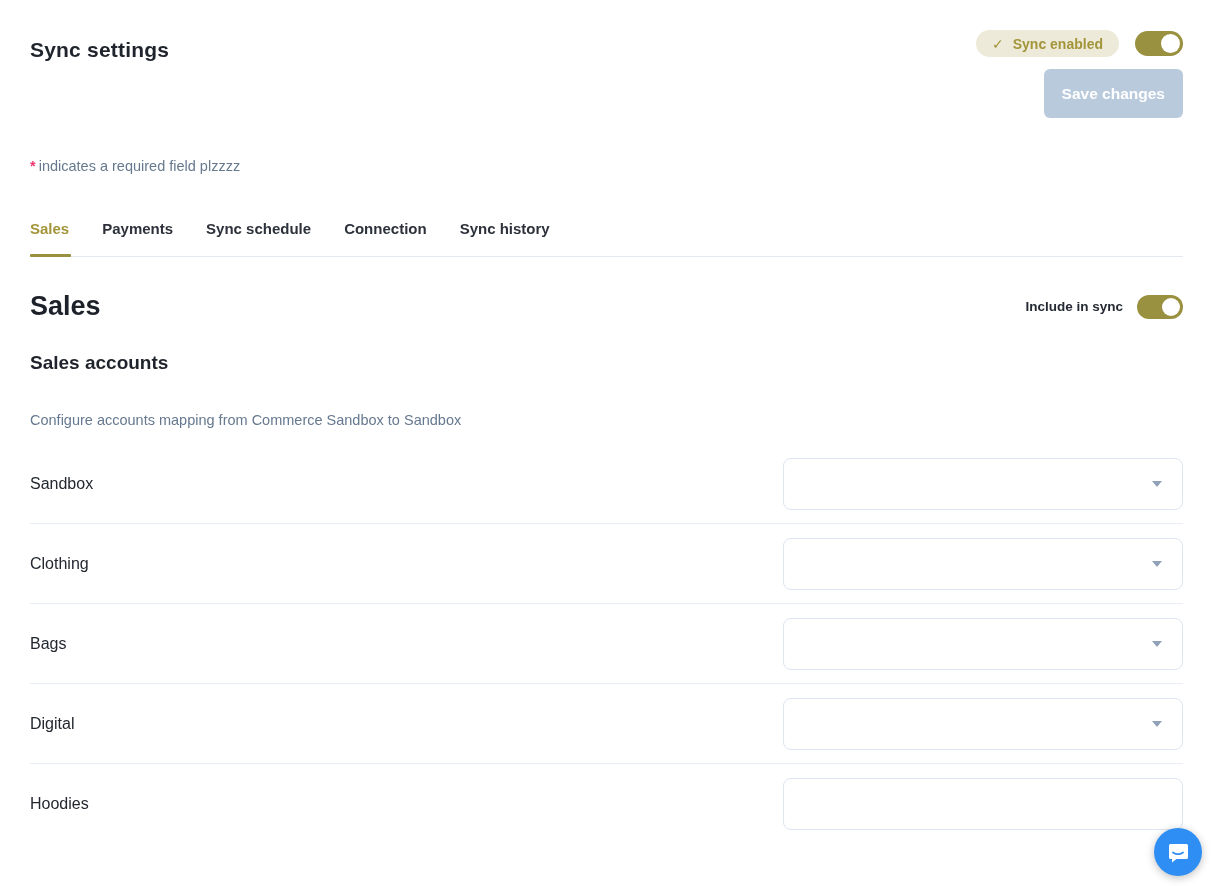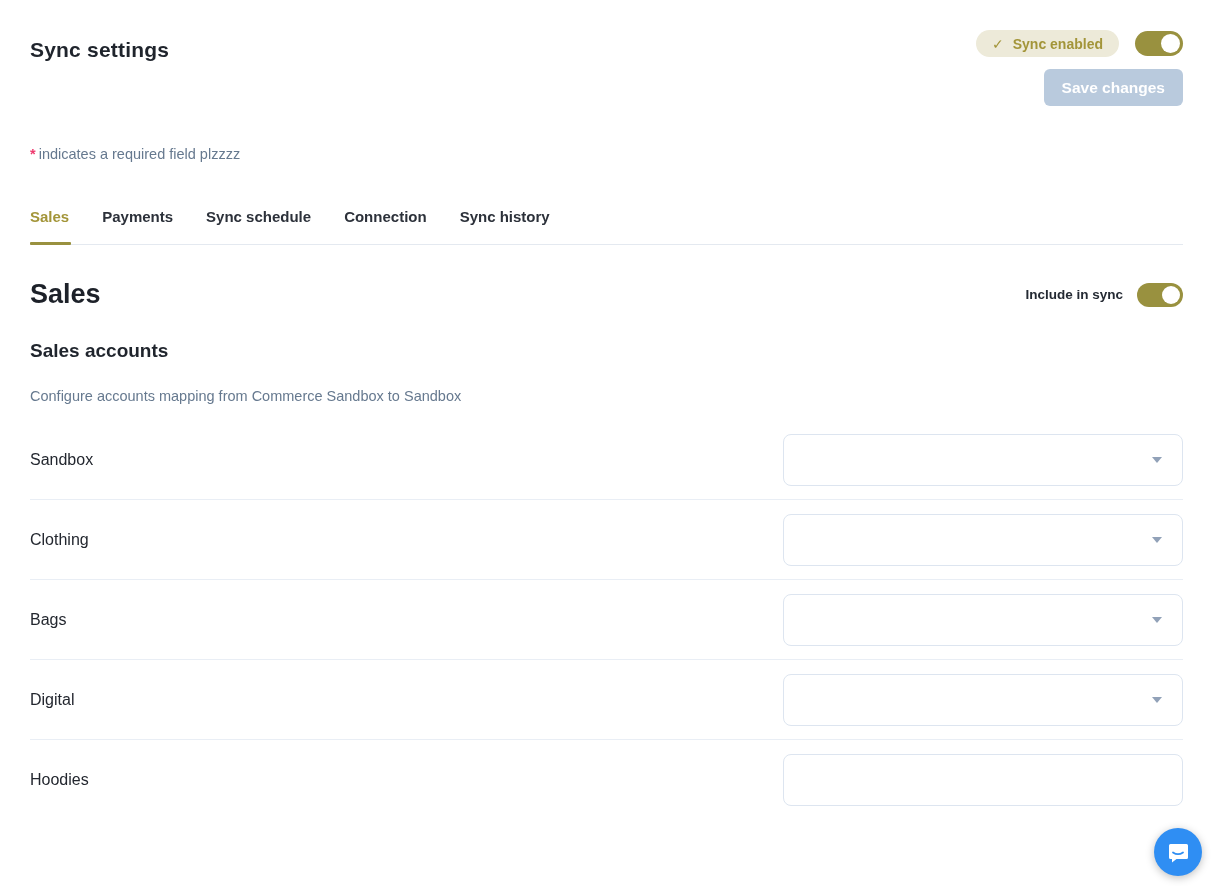--- a/index.html
+++ b/index.html
@@ -55,21 +55,21 @@
   .toggle .knob {
     position: absolute; top: 3px; right: 3px;
     width: 19px; height: 19px; border-radius: 50%;
     background: #ffffff;
   }
   .save-btn {
     background: var(--save-disabled, #b9cadd);
     color: #ffffff;
     border: none;
     border-radius: 6px;
-    height: 37px;
+    height: 49px;
     padding: 0 18px;
     font-family: "Liberation Sans", sans-serif;
     font-size: 15.5px;
     font-weight: 700;
     cursor: default;
   }
 
   
   .tabs {
     margin-top: 46px;
@@ -93,21 +93,21 @@
 
   
   .section-header { margin-top: 34px; display: flex; justify-content: space-between; align-items: center; }
   .section-title { font-size: 27px; font-weight: 800; color: #1d2129; }
   .include-row { display: flex; align-items: center; gap: 14px; }
   .include-lbl { font-size: 13.5px; font-weight: 600; color: #242a33; }
   .include-row .toggle { width: 46px; height: 24px; }
   .include-row .toggle .knob { width: 18px; height: 18px; }
 
   .subsection-title { margin-top: 30px; font-size: 19px; font-weight: 700; color: #1f242c; }
-  .subsection-subtitle { margin-top: 26px; font-size: 14.5px; color: #66798f; }
+  .subsection-subtitle { margin-top: 38px; font-size: 14.5px; color: #66798f; }
 
   
   .rows { margin-top: 16px; }
   .map-row {
     display: flex; align-items: center; justify-content: space-between;
     padding: 14px 0 13px 0;
     border-bottom: 1px solid #e9eef5;
   }
   .map-row:last-child { border-bottom: none; }
   .map-label { font-size: 16px; color: #23272f; }

